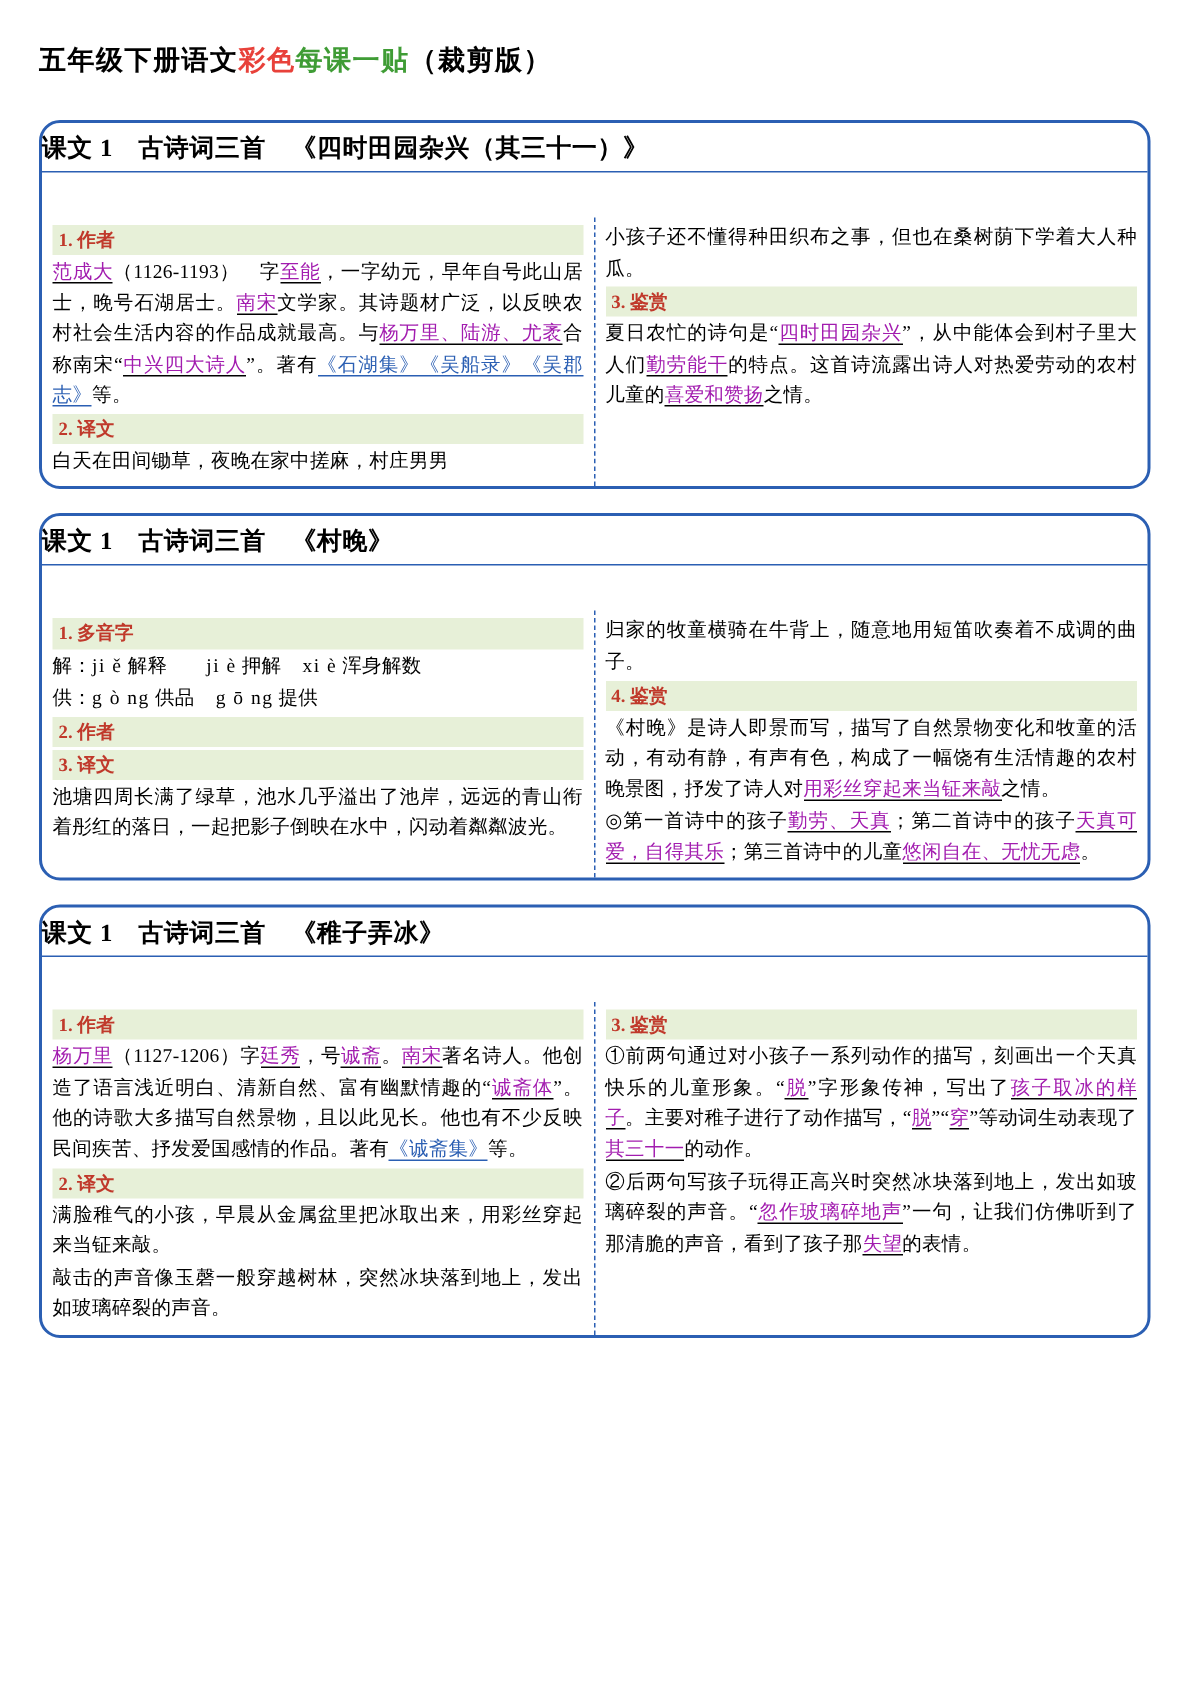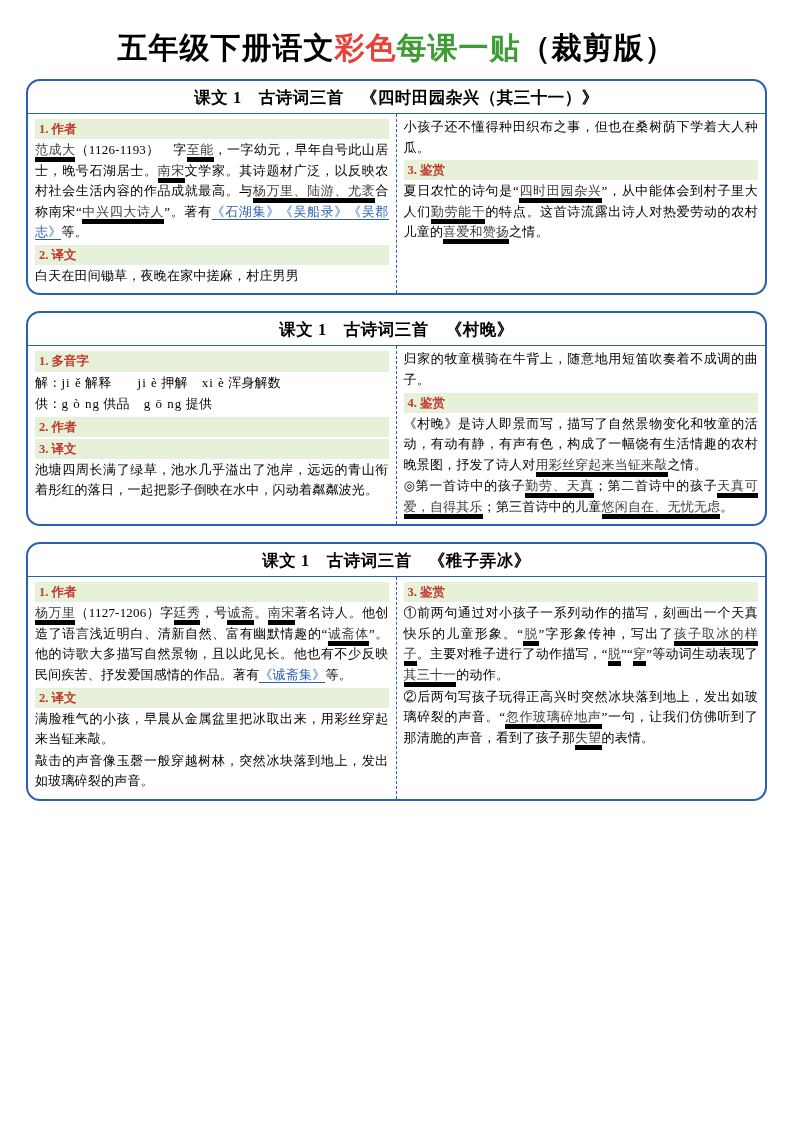--- a/index.html
+++ b/index.html
@@ -16,58 +16,59 @@
   }
   .page {
     width: 793px;
     height: 1122px;
     position: relative;
     box-sizing: border-box;
     padding: 0 26px;
   }
   
   .page-title {
-    text-align: center;
-    font-size: 30px;
+    text-align: left;
+    font-size: 18px;
     font-weight: bold;
     letter-spacing: 1px;
     padding-top: 28px;
-    padding-bottom: 10px;
+    padding-bottom: 28px;
     white-space: nowrap;
   }
   .t-red { color: #e8413a; }
   .t-green { color: #3f9c35; }
   .t-black { color: #000; }
 
   
   .card {
     border: 2px solid #2b5fb3;
     border-radius: 14px;
     margin-bottom: 16px;
     position: relative;
     box-sizing: border-box;
     background: #fff;
   }
   .card-header {
-    text-align: center;
+    text-align: left;
     font-size: 16.5px;
     font-weight: bold;
     padding: 6px 0 4px 0;
     border-bottom: 1px solid #2b5fb3;
     letter-spacing: 0.5px;
     white-space: nowrap;
   }
   .card-body {
     display: flex;
     position: relative;
   }
   .col {
     width: 50%;
     box-sizing: border-box;
     padding: 3px 7px 6px 7px;
+    margin-top: 30px;
   }
   .col-left {
     border-right: 1px dashed #2b5fb3;
   }
   .sec-title {
     background: #e7f0d8;
     font-size: 12.5px;
     font-weight: bold;
     color: #c0392b;
     padding: 1px 4px;
@@ -75,22 +76,22 @@
     line-height: 1.45;
   }
   .para {
     font-size: 13px;
     line-height: 1.58;
     margin: 0 0 1px 0;
     text-align: justify;
     letter-spacing: 0.2px;
   }
   .u-red {
-    color: #404040;
-    border-bottom: 5px solid #000000;
+    color: #a21caf;
+    border-bottom: 1px solid #000000;
   }
   .u-blue {
     color: #2b5fb3;
     border-bottom: 1px solid #2b5fb3;
   }
   .pinyin { letter-spacing: 1px; }
   .spacer-sm { display:inline-block; width: 26px; }
   .spacer-xs { display:inline-block; width: 14px; }
 </style>
 </head>

